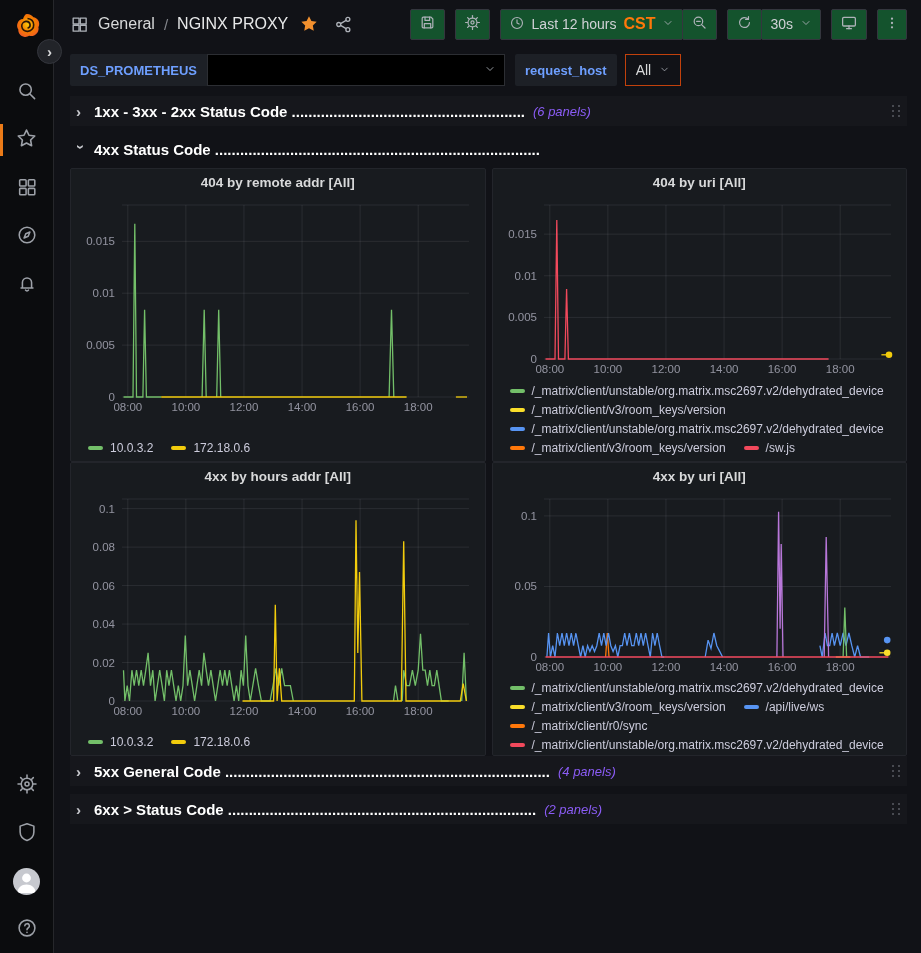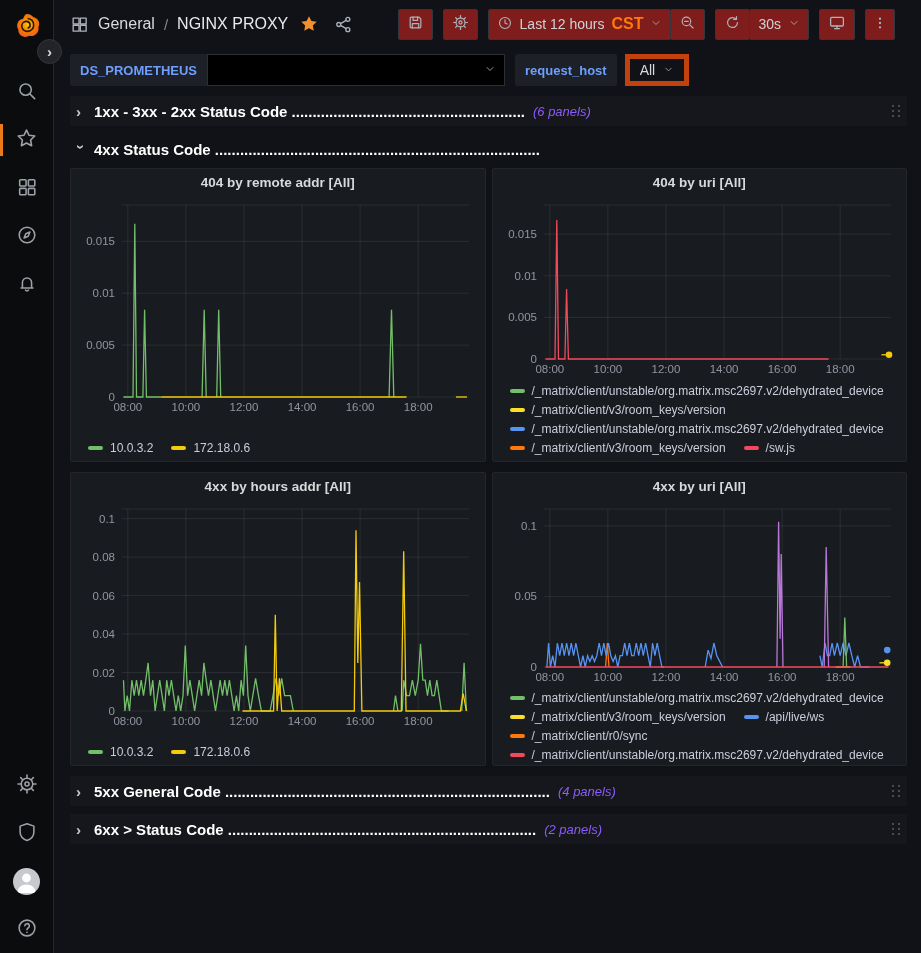--- a/index.html
+++ b/index.html
@@ -29,32 +29,32 @@
     border-radius:50%; background:#222429; border:1px solid #34363d;
     color:#d8d9da; display:flex; align-items:center; justify-content:center;
     font-size:15px; font-weight:700; z-index:5; cursor:pointer;
   }
   .avatar-circle {
     width:27px; height:27px; border-radius:50%; background:#c7c9cf;
     display:flex; align-items:flex-end; justify-content:center; overflow:hidden;
   }
   
   .header {
-    position:absolute; left:54px; top:0; right:12px; height:48px;
+    position:absolute; left:54px; top:0; right:0; height:48px;
     display:flex; align-items:center; padding:0 14px 0 16px; background:#111217;
   }
   .crumb { display:flex; align-items:center; gap:9px; }
   .crumb .section { color:#d8d9da; font-size:16px; }
   .crumb .sep { color:#85878d; font-size:15px; }
   .crumb .dash { color:#e8e9ea; font-size:16px; }
   .icon-btn { display:flex; align-items:center; justify-content:center; color:#aeb2b9; cursor:pointer; }
   .hdr-right { margin-left:auto; display:flex; align-items:center; gap:10px; }
   .btn {
     height:31px; min-width:34px; display:flex; align-items:center; gap:7px;
-    padding:0 8px; background:#7f1d1d; border:1px solid #34363e; border-radius:2px;
+    padding:0 8px; background:#14532d; border:1px solid #34363e; border-radius:2px;
     color:#c7c8cd; cursor:pointer; white-space:nowrap;
   }
   .btn-group { display:flex; }
   .btn-group .btn + .btn { margin-left:-1px; }
   .tz { color:#ff780a; font-weight:700; font-size:16px; }
   .chev { color:#9da1a8; font-size:10px; }
   
   .submenu {
     position:absolute; left:54px; top:48px; right:0; height:44px;
     display:flex; align-items:center; gap:10px; padding:0 16px;
@@ -65,21 +65,21 @@
     background:#1d2026; color:#6e9fff; font-weight:600; font-size:13px;
     border-radius:2px 0 0 2px; cursor:default;
   }
   .var-value {
     height:32px; width:298px; background:#000; border:1px solid #2c2e33;
     display:flex; align-items:center; justify-content:flex-end; padding:0 8px;
     cursor:pointer;
   }
   .var-all {
     height:32px; display:flex; align-items:center; gap:8px; padding:0 10px;
-    background:#111217; border:5px solid #c2410c; color:#d8d9da; cursor:pointer;
+    background:#111217; border:1px solid #c2410c; color:#d8d9da; cursor:pointer;
     font-size:14px;
   }
   
   .main { position:absolute; left:54px; top:92px; right:0; bottom:0; padding:4px 14px 0 16px; }
   .row-strip {
     height:30px; display:flex; align-items:center; gap:8px; padding:0 6px;
     margin-bottom:8px; cursor:pointer;
   }
   .row-strip.collapsed { background:#16171c; }
   .row-chev { color:#c7c8cd; font-size:15px; font-weight:700; width:10px; }
@@ -87,21 +87,21 @@
   .row-title { color:#ffffff; font-weight:700; font-size:15px; white-space:nowrap; overflow:hidden; }
   .row-count { color:#8b5cf6; font-style:italic; font-size:13px; white-space:nowrap; }
   .row-handle { margin-left:auto; width:10px; height:14px; position:relative; cursor:grab; }
   .row-handle::before {
     content:""; position:absolute; left:1px; top:1px; width:2px; height:2px;
     border-radius:50%; background:#5a5c63;
     box-shadow:0 5px 0 #5a5c63, 0 10px 0 #5a5c63,
                6px 0 0 #5a5c63, 6px 5px 0 #5a5c63, 6px 10px 0 #5a5c63;
   }
   .panel-grid {
-    display:grid; grid-template-columns:1fr 1fr; gap:6px; margin-bottom:10px;
+    display:grid; grid-template-columns:1fr 1fr; gap:6px; 
   }
   .panel {
     height:294px; background:#181b1f; border:1px solid #23252b; border-radius:2px;
     display:flex; flex-direction:column; overflow:hidden; padding:0 3px;
   }
   .panel-title {
     height:28px; line-height:28px; text-align:center; color:#d8d9da;
     font-size:13.5px; font-weight:700; cursor:pointer; flex-shrink:0;
   }
   .chart-svg { display:block; margin:0 auto; flex-shrink:0; }

